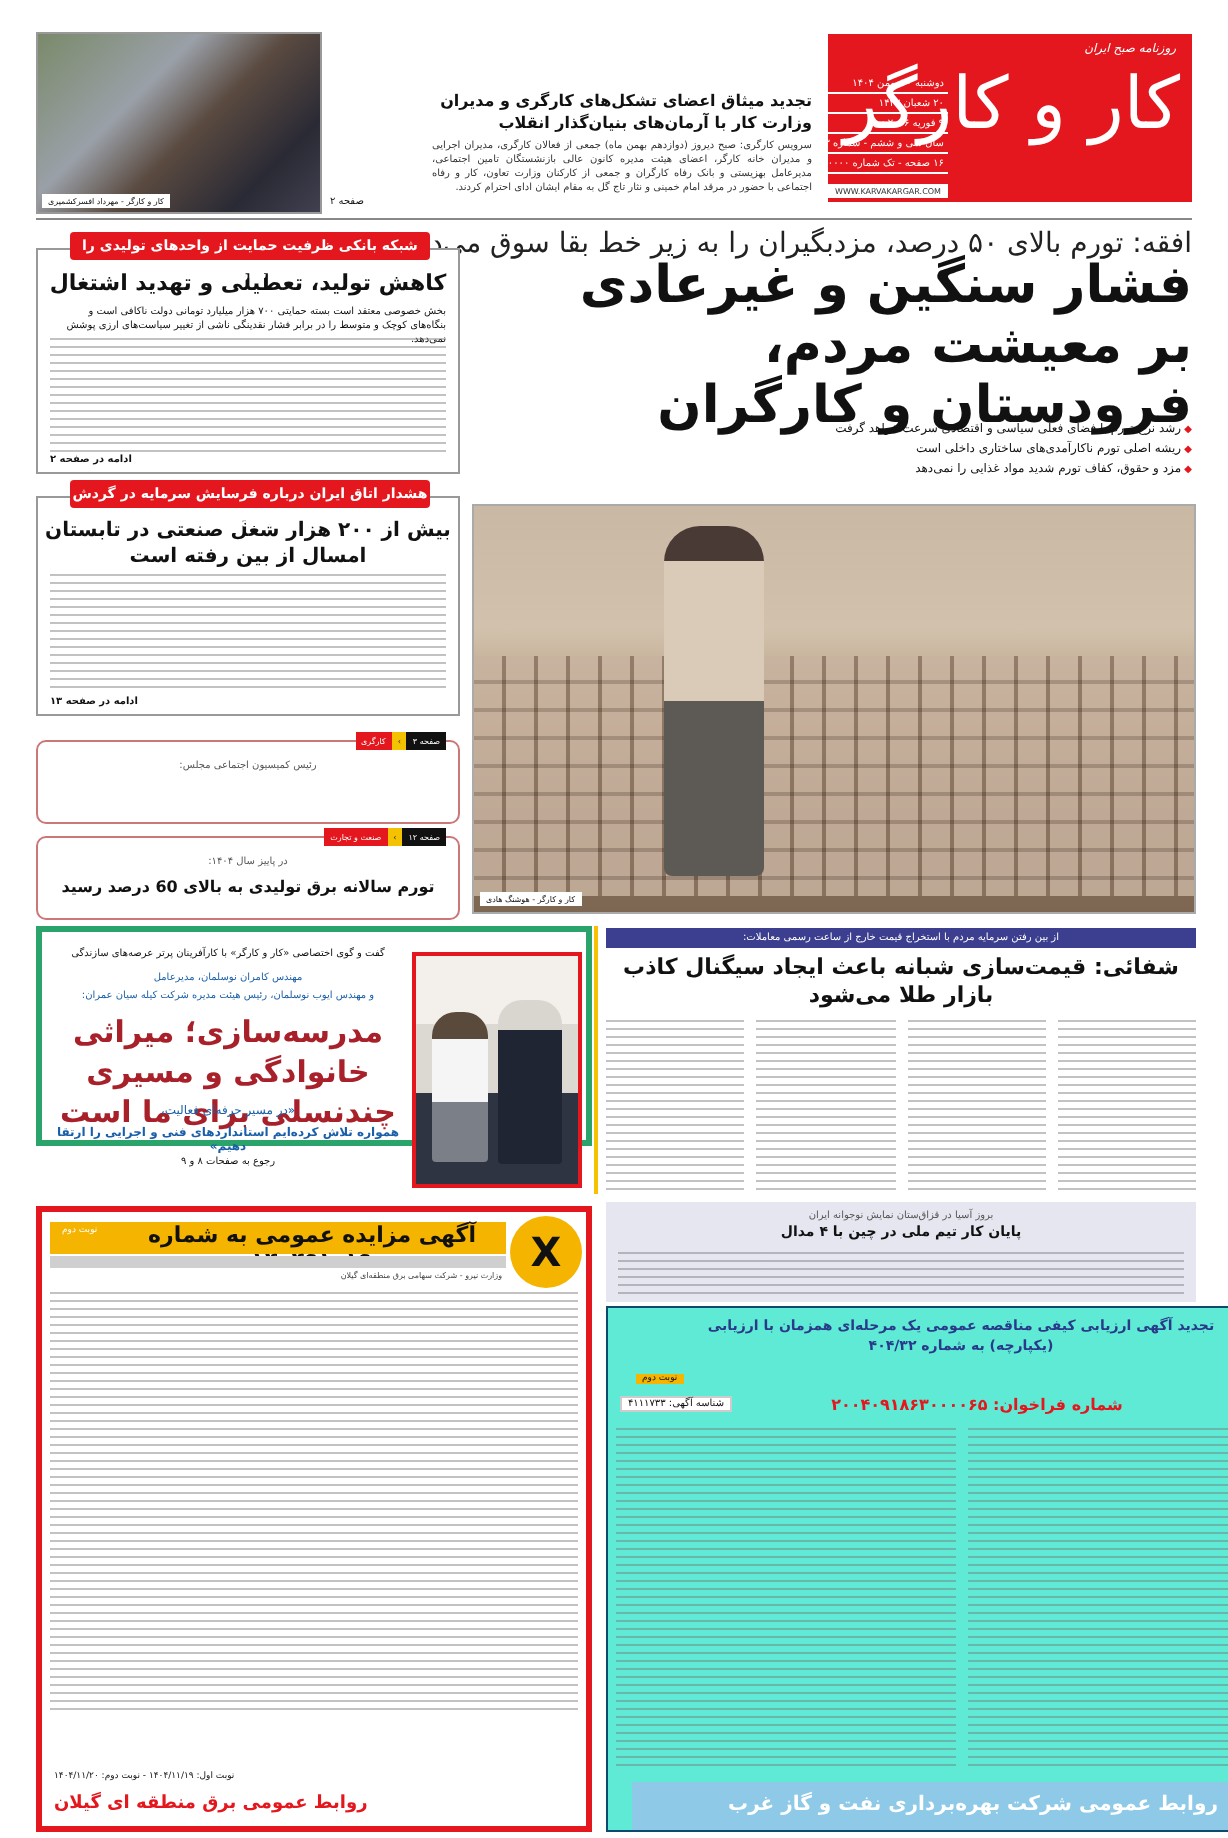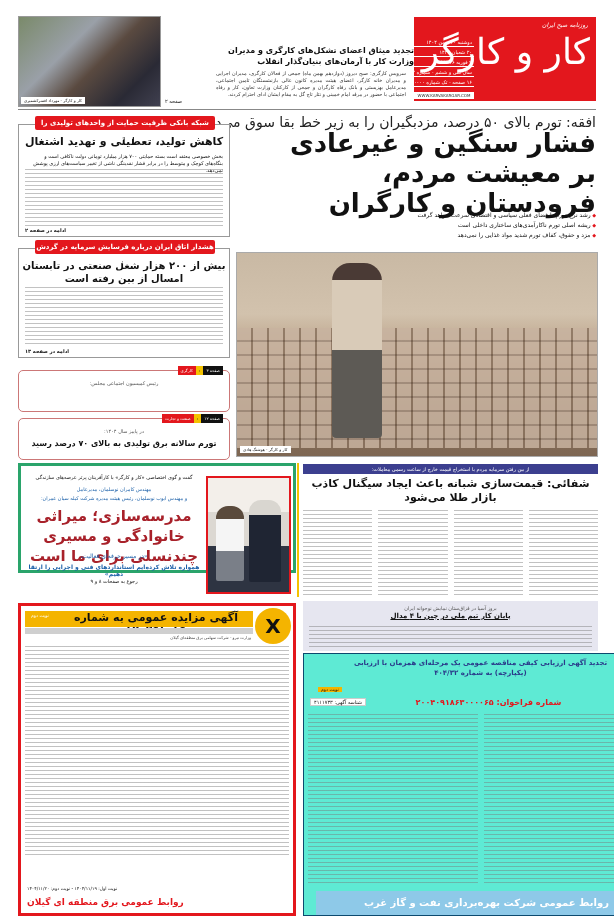--- a/index.html
+++ b/index.html
@@ -11,21 +11,21 @@
 
   
   #masthead { left: 414px; top: 17px; width: 182px; height: 84px; background: #e3171d; }
   #masthead .logo { position: absolute; right: 6px; top: 14px; font-family: "DejaVu Serif", serif; font-weight: normal; color: #fff; font-size: 36px; letter-spacing: -1px; }
   #masthead .tagline { position: absolute; right: 8px; top: 4px; color: #fff; font-size: 6px; font-style: italic; }
   #masthead .meta { position: absolute; left: 0; top: 20px; width: 60px; }
   #masthead .meta div { color: #fff; font-size: 5px; height: 10px; line-height: 10px; border-bottom: 1px solid #fff; padding-right: 2px; white-space: nowrap; overflow: hidden; }
   #masthead .url { position: absolute; left: 0; bottom: 2px; width: 60px; height: 7px; background: #fff; color: #333; font-size: 4px; line-height: 7px; text-align: center; direction: ltr; }
 
   
-  #top-story-title { right: 200px; top: 45px; width: 195px; font-size: 8px; font-weight: bold; line-height: 11px; }
+  #top-story-title { right: 208px; top: 45px; width: 195px; font-size: 8px; font-weight: bold; line-height: 11px; }
   #top-story-body { right: 208px; top: 70px; width: 190px; }
   #top-photo { left: 18px; top: 16px; width: 143px; height: 91px; background: linear-gradient(135deg, #7a8a6a 0%, #9aa0a8 35%, #5a4a40 55%, #2a2a35 80%, #404050 100%); border: 1px solid #999; }
   #top-photo .caption { position: absolute; left: 2px; bottom: 2px; background: #fff; font-size: 4px; padding: 1px 3px; }
   #top-page-ref { left: 165px; top: 98px; font-size: 5px; }
   #hr-top { left: 18px; top: 109px; width: 578px; height: 1px; background: #888; }
 
   
   #kicker { right: 18px; top: 114px; font-size: 14px; color: #222; }
   #main-headline { right: 18px; top: 128px; width: 320px; font-size: 26px; font-weight: bold; line-height: 30px; text-align: right; }
   #bullets { right: 18px; top: 210px; width: 300px; }
@@ -95,21 +95,21 @@
 
   
   #gold-banner { left: 303px; top: 464px; width: 295px; height: 10px; background: #3c3f8f; color: #fff; font-size: 5px; line-height: 10px; text-align: center; }
   #gold-title { left: 303px; top: 477px; width: 295px; text-align: center; font-size: 11px; font-weight: bold; line-height: 14px; }
   #gold-body { left: 303px; top: 510px; width: 295px; height: 86px; display: flex; gap: 6px; }
   #gold-body .gc { flex: 1; }
 
   
   #sports { left: 303px; top: 601px; width: 295px; height: 50px; background: #e6e6f0; }
   #sports .sup { position: absolute; left: 0; right: 0; top: 4px; text-align: center; font-size: 5px; color: #555; }
-  #sports .ttl { position: absolute; left: 0; right: 0; top: 11px; text-align: center; font-size: 7px; font-weight: bold; text-decoration: underline; }
+  #sports .ttl { position: absolute; left: 0; right: 0; top: 11px; text-align: center; font-size: 7px; font-weight: bold; }
   #sports .body { position: absolute; left: 6px; right: 6px; top: 25px; height: 22px; }
 
   
   #tender { left: 303px; top: 653px; width: 355px; height: 263px; background: #5eead4; border: 1px solid #0c4a6e; }
   #tender .title { position: absolute; left: 40px; right: 40px; top: 4px; font-size: 7px; font-weight: bold; text-align: center; color: #2a3a8a; line-height: 10px; }
   #tender .logo { position: absolute; right: 4px; top: 30px; width: 26px; height: 26px; border-radius: 50%; background: #e8f0f8; color: #e3171d; font-size: 14px; line-height: 26px; text-align: center; }
   #tender .ministry { position: absolute; right: 2px; top: 58px; width: 38px; font-size: 3.5px; text-align: center; color: #444; }
   #tender .round { position: absolute; left: 14px; top: 33px; font-size: 4.5px; background: #f4b400; padding: 0 3px; }
   #tender .adno { position: absolute; left: 6px; top: 44px; font-size: 5px; background: #fff; padding: 0 3px; border: 1px solid #ccc; }
   #tender .callno { position: absolute; left: 60px; right: 44px; top: 44px; font-size: 8px; font-weight: bold; color: #e3171d; text-align: center; }
@@ -177,21 +177,21 @@
   </div>
   <div class="sup">رئیس کمیسیون اجتماعی مجلس:</div>
 </div>
 <div id="teaser2" class="teaser">
   <div class="tag">
     <span class="t3">صفحه ۱۲</span>
     <span class="t2">›</span>
     <span class="t1">صنعت و تجارت</span>
   </div>
   <div class="sup">در پاییز سال ۱۴۰۴:</div>
-  <div class="ttl">تورم سالانه برق تولیدی به بالای ۷۰ درصد رسید</div>
+  <div class="ttl">تورم سالانه برق تولیدی به بالای 60 درصد رسید</div>
 </div>
 
 <div id="interview" class="abs">
   <div class="photo">
     <div class="p1"></div>
     <div class="p2"></div>
   </div>
   <div class="yellow-line"></div>
   <div class="l1">گفت و گوی اختصاصی «کار و کارگر» با کارآفرینان پرتر عرصه‌های سازندگی</div>
   <div class="l2">مهندس کامران نوسلمان، مدیرعامل</div>

